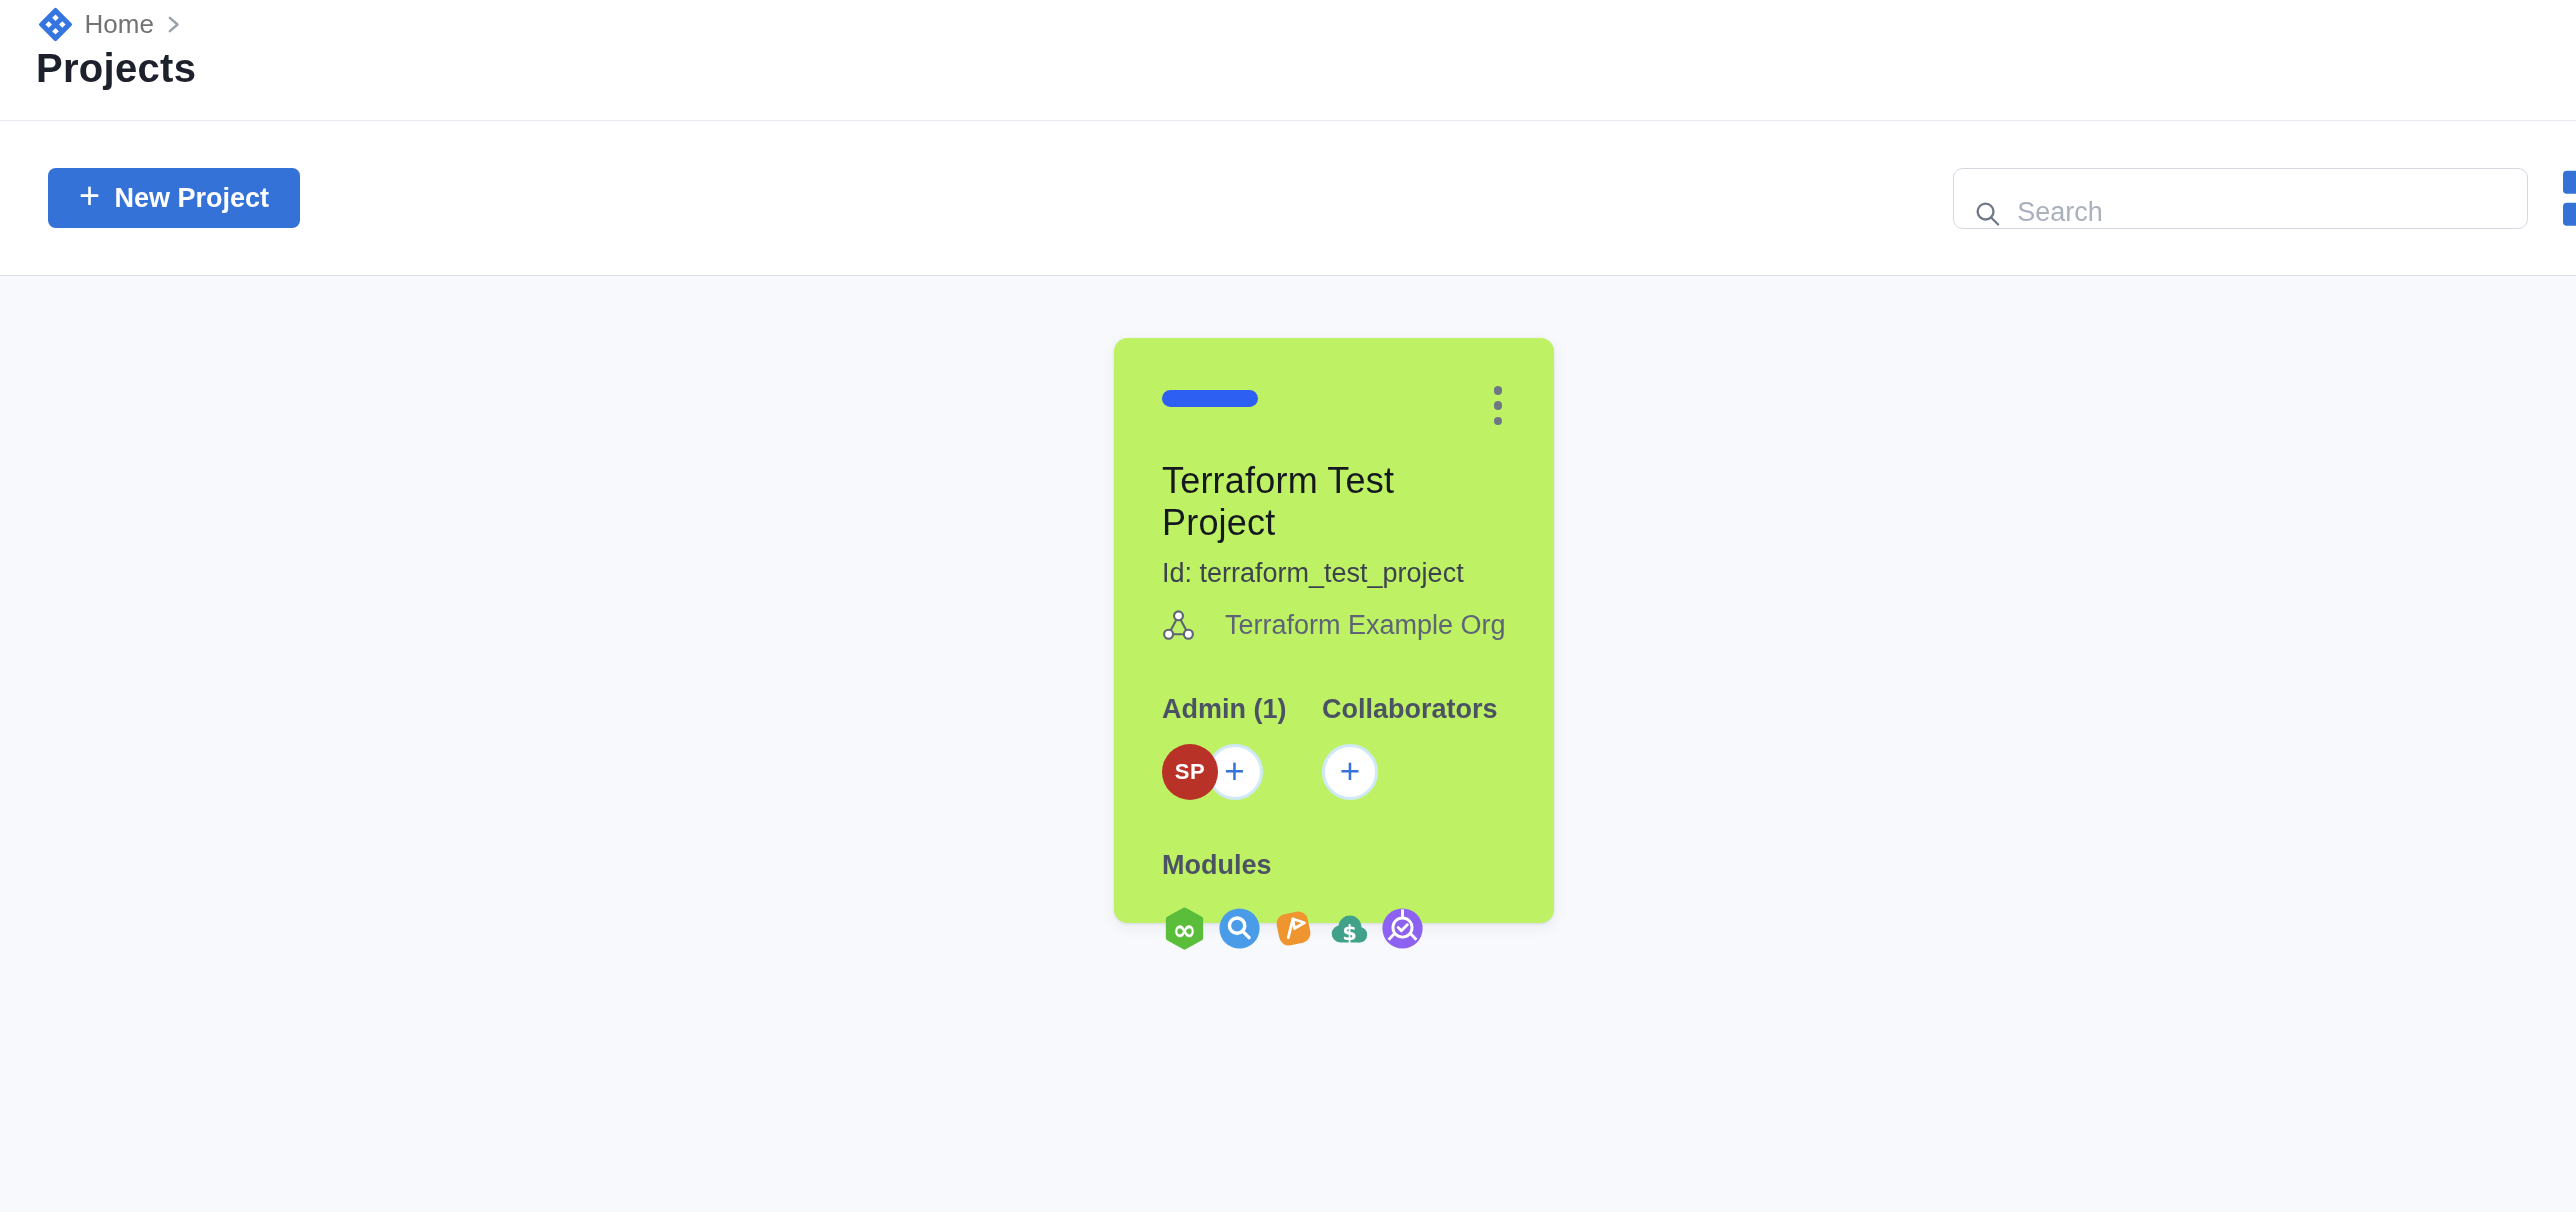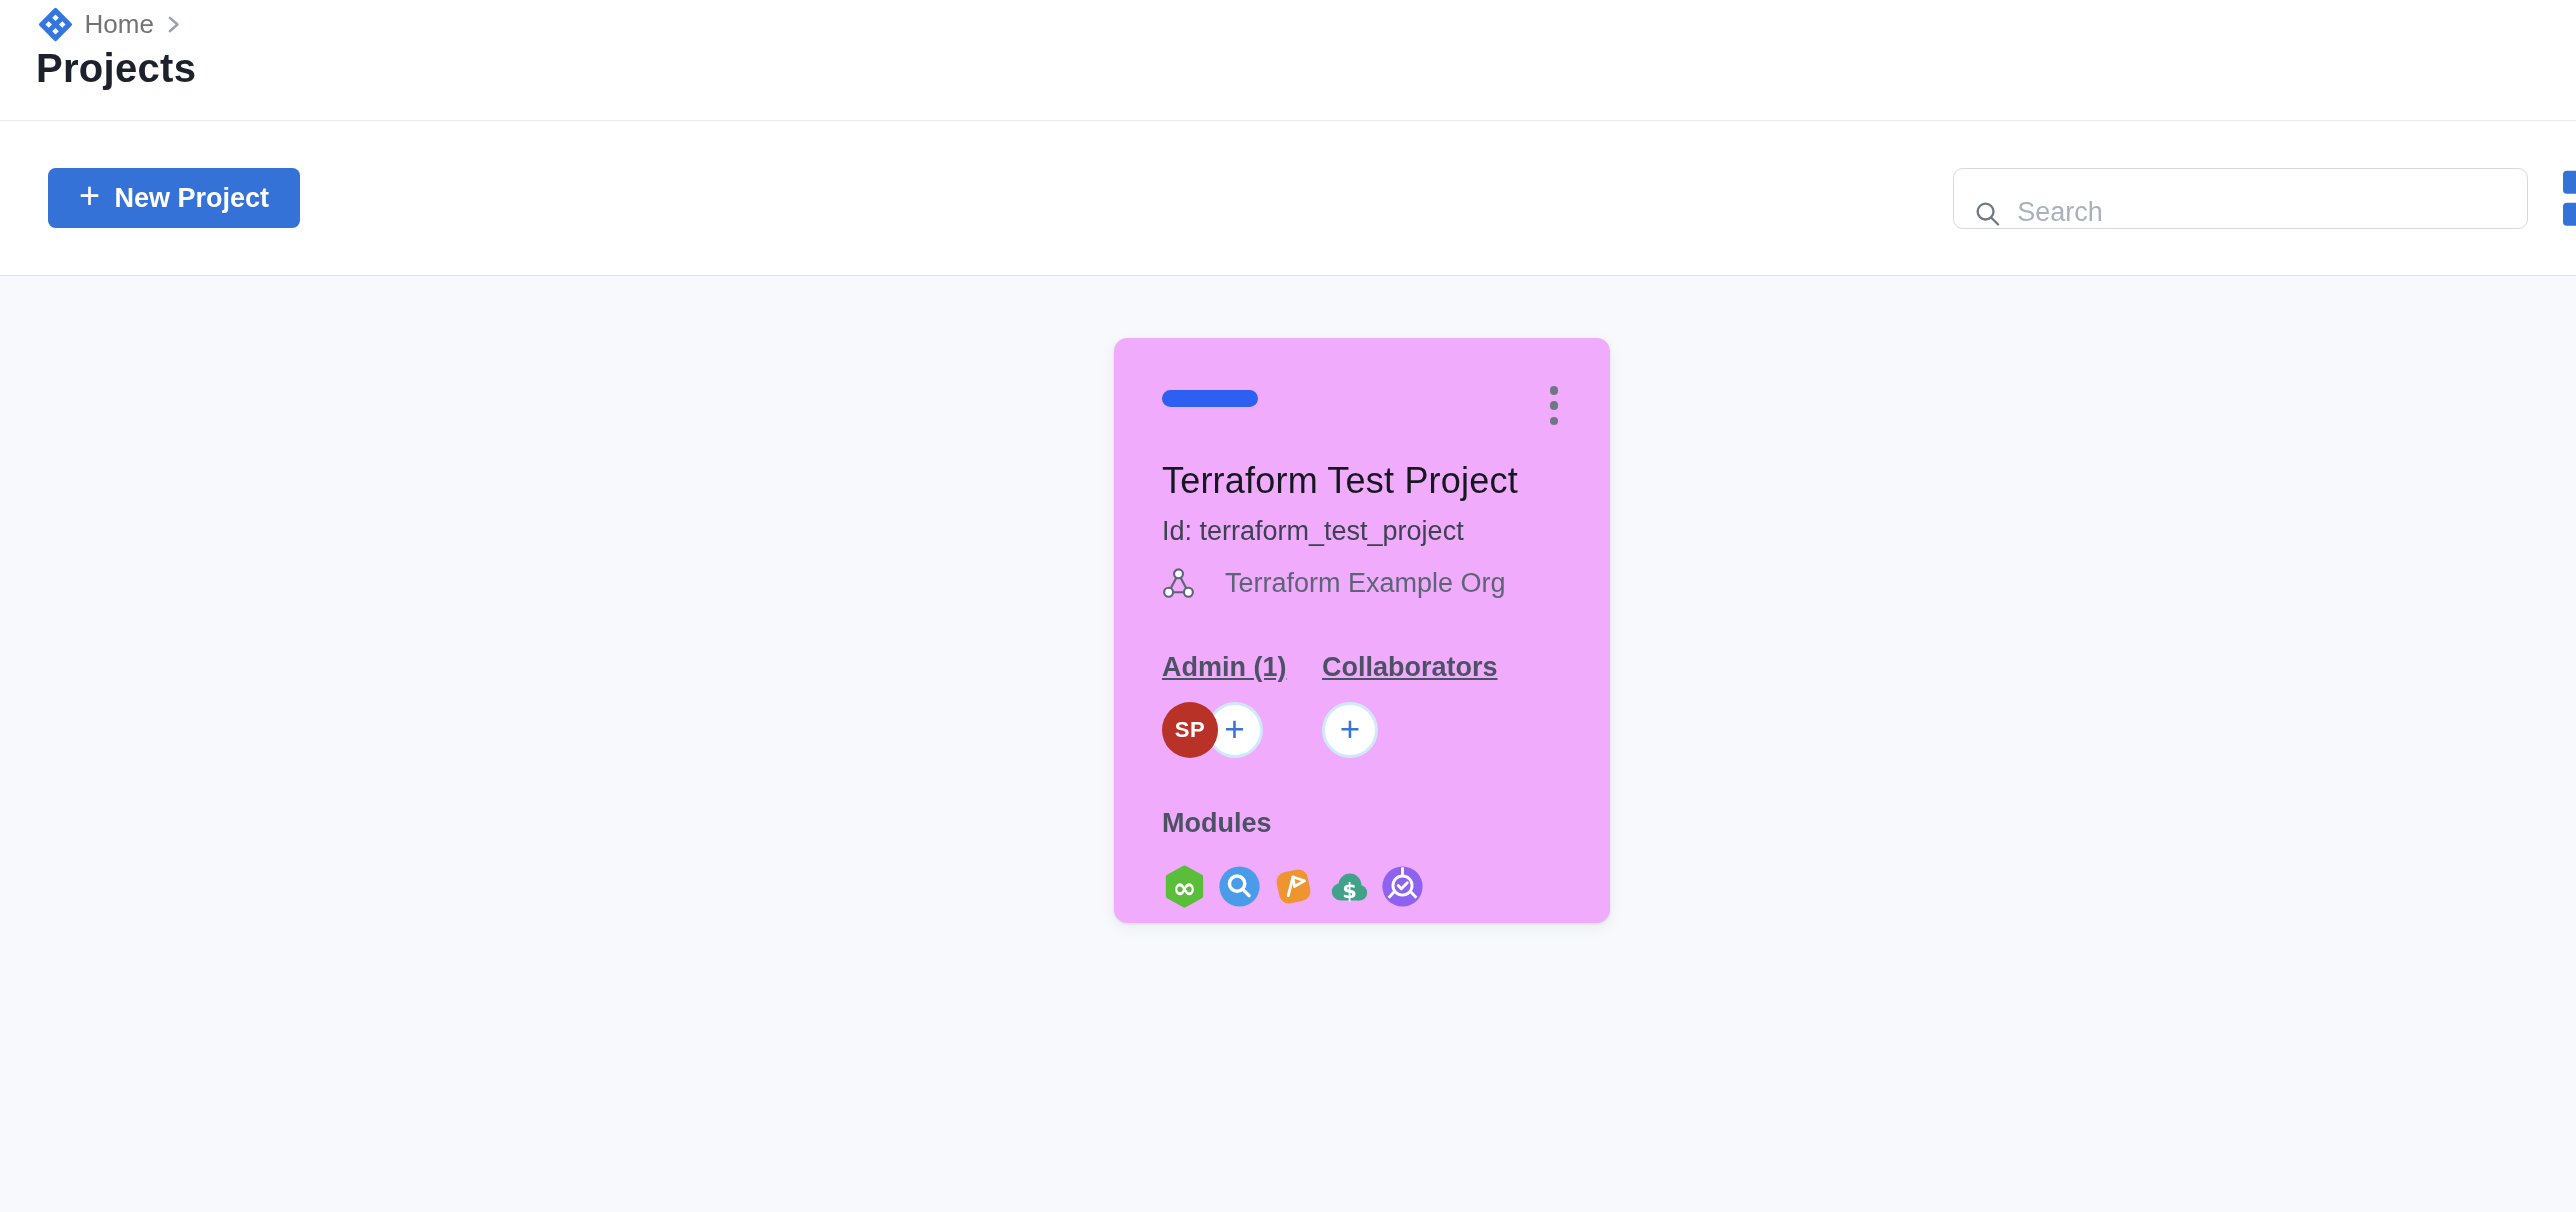--- a/index.html
+++ b/index.html
@@ -66,22 +66,22 @@
   .search-box input::placeholder { color:#a9b1bd; }
   .view-toggle {
     position:absolute; right:-9.6px; top:50%; transform:translateY(-50%);
     display:flex; flex-direction:column; gap:8.6px; cursor:pointer;
     border:none; background:transparent; padding:0;
   }
   .vt-sq { width:23px; height:23px; background:#3472d8; border-radius:3.8px; }
 
   
   .card {
-    position:absolute; left:1114px; top:338px; width:496px; height:585px;
-    background:#f0abfc; border-radius:13.4px;
+    position:absolute; left:1114px; top:338px; width:440px; height:585px;
+    background:#bef264; border-radius:13.4px;
     box-shadow:0 1px 2.9px rgba(33,43,77,.10), 0 4.8px 15.3px rgba(33,43,77,.06);
     padding:50px 48px 16px 48px;
   }
   .card-top { display:flex; justify-content:space-between; align-items:flex-start; }
   .pill { width:96px; height:17.3px; border-radius:8.6px; background:#2d5ff2; margin-top:1.9px; }
   .kebab {
     display:flex; flex-direction:column; gap:6.7px; align-items:center;
     background:transparent; border:none; cursor:pointer; padding:3.8px 5.8px; margin:-5.8px -1.9px 0 0;
   }
   .kebab .dot { width:8.6px; height:8.6px; border-radius:50%; background:#6f7787; }
@@ -89,21 +89,21 @@
     margin-top:31px; font-size:36px; font-weight:500; color:#15181e;
     letter-spacing:0.2px; cursor:pointer;
   }
   .card-id { margin-top:14.4px; font-size:27px; color:#3d424f; }
   .org-row { margin-top:20px; display:flex; align-items:center; gap:30px; }
   .org-name { font-size:27px; font-weight:500; color:#5d6476; }
 
   .roles { margin-top:52px; display:flex; }
   .role-col { display:flex; flex-direction:column; }
   .role-col.admin { width:160px; }
-  .role-label { font-size:27px; font-weight:600; color:#4b5263;text-decoration:underline; }
+  .role-label { font-size:27px; font-weight:600; color:#4b5263; }
   .role-people { margin-top:19px; display:flex; align-items:center; }
   .avatar {
     width:56px; height:56px; border-radius:50%; background:#b93227;
     color:#ffffff; font-size:22px; font-weight:700;
     display:flex; align-items:center; justify-content:center;
     position:relative; z-index:2; cursor:pointer; letter-spacing:0.5px;
   }
   .add-btn {
     width:56px; height:56px; border-radius:50%;
     background:#ffffff; border:3.8px solid #cfe9f9;

